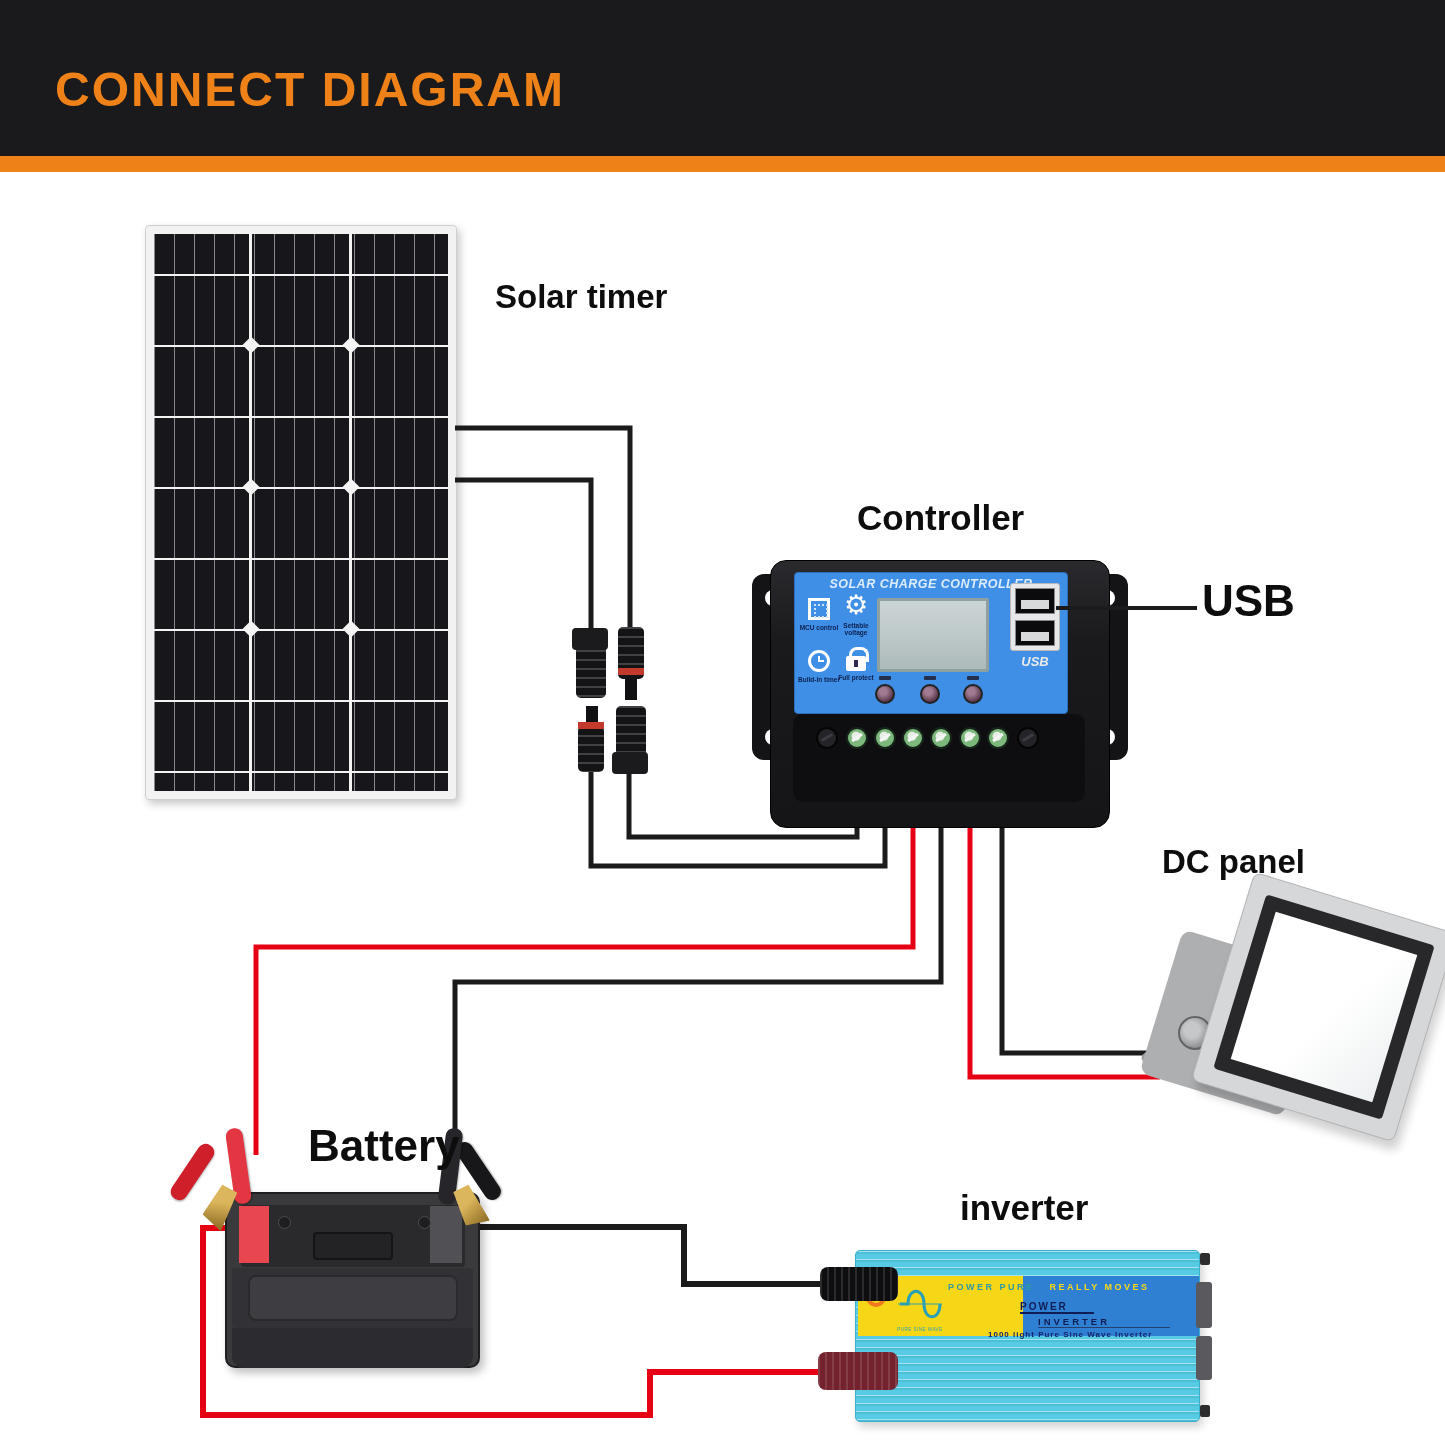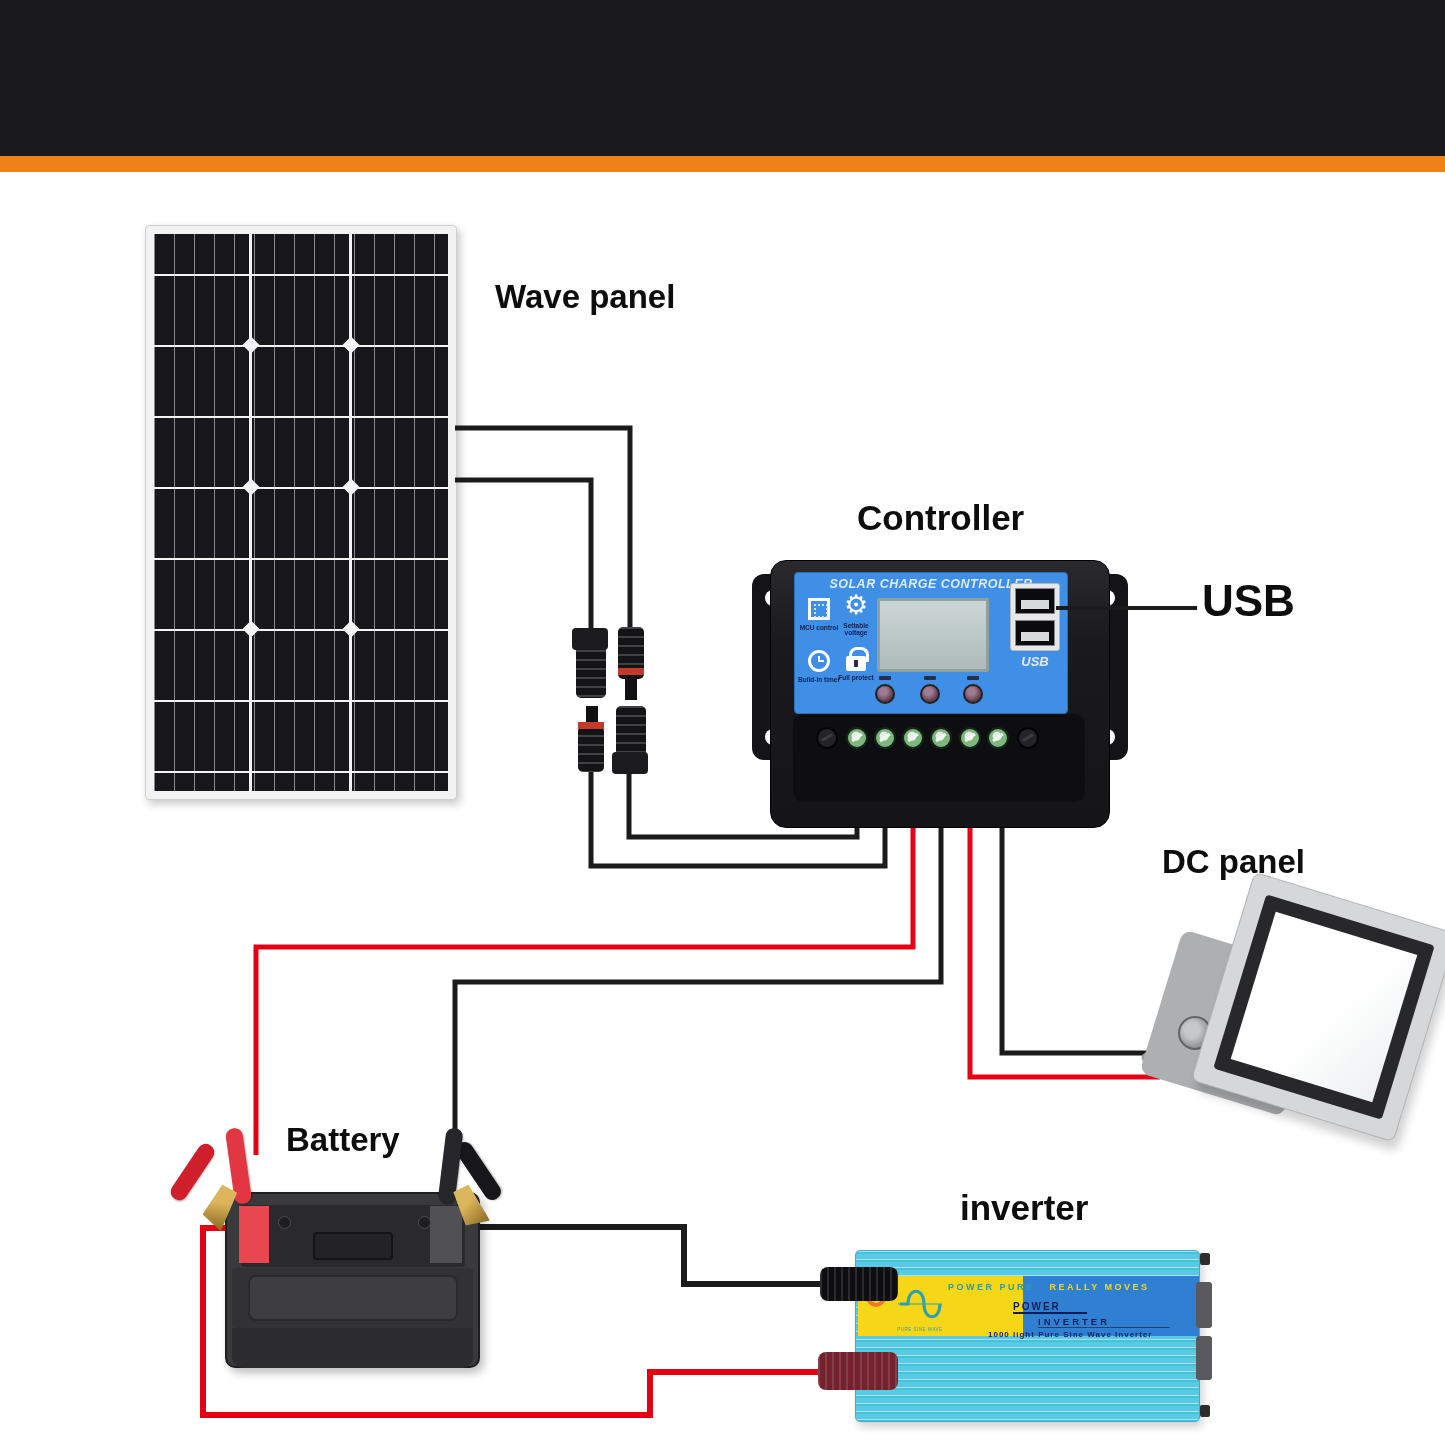--- a/index.html
+++ b/index.html
@@ -11,21 +11,21 @@
   .header-bar { position:absolute; left:0; top:0; width:1445px; height:156px; background:#1a1a1c; }
   .header-accent { position:absolute; left:0; top:156px; width:1445px; height:16px; background:#ee8118; }
   .header-title { position:absolute; left:55px; top:62px; font-size:48px; font-weight:bold; color:#ee8118; letter-spacing:2px; }
 
   
   .lbl { position:absolute; font-weight:bold; color:#0d0d0d; white-space:nowrap; z-index:40; }
   .lbl-solar    { left:495px;  top:278px;  font-size:33px; }
   .lbl-ctrl     { left:857px;  top:498px;  font-size:35px; }
   .lbl-usb      { left:1202px; top:576px;  font-size:44px; }
   .lbl-dclight  { left:1162px; top:843px;  font-size:33px; }
-  .lbl-battery  { left:286px;  top:1121px; font-size:33px; }
+  .lbl-battery  { left:308px;  top:1121px; font-size:44px; }
   .lbl-inverter { left:960px;  top:1188px; font-size:35px; }
 
   
   .wire-layer   { position:absolute; left:0; top:0; z-index:5; }
   .callout-layer{ position:absolute; left:0; top:0; z-index:30; pointer-events:none; }
 
   
   .panel { position:absolute; left:145px; top:225px; width:312px; height:575px;
            background:#f2f2f2; border:1px solid #cfcfcf; border-radius:4px;
            box-shadow:3px 4px 8px rgba(0,0,0,.22); z-index:4; }
@@ -147,41 +147,42 @@
               box-shadow:3px 5px 8px rgba(0,0,0,.18); }
   .inv-label-yellow { position:absolute; left:48px; top:31px; width:165px; height:60px; background:#f6d717; }
   .inv-label-blue   { position:absolute; left:213px; top:31px; width:176px; height:60px; background:#2f80d2; }
   .inv-circle { position:absolute; left:56px; top:42px; width:20px; height:20px; border-radius:50%;
                 border:4px solid #f07820; background:#f6d717; }
   .inv-sine { position:absolute; left:86px; top:36px; }
   .inv-sine-caption { position:absolute; left:80px; top:82px; width:60px; text-align:center;
                       font-size:4.5px; color:#2ba0b4; letter-spacing:.5px; }
   .inv-slogan { position:absolute; left:138px; top:37px; font-size:9px; font-weight:bold; letter-spacing:2.5px; white-space:nowrap; }
   .inv-slogan .s-left { color:#2d9aa2; } .inv-slogan .s-right { color:#f6d717; }
-  .inv-power { position:absolute; left:203px; top:56px; font-size:10px; font-weight:bold; color:#101c55;
+  .inv-power { position:absolute; left:210px; top:56px; font-size:10px; font-weight:bold; color:#101c55;
                letter-spacing:2px; border-bottom:2px solid #101c55; padding-right:26px; }
   .inv-name { position:absolute; left:228px; top:71px; font-size:9.5px; font-weight:bold; color:#101c55;
               letter-spacing:3px; border-bottom:1px solid #23406e; padding-right:60px; }
   .inv-spec { position:absolute; left:178px; top:85px; font-size:8px; font-weight:bold; color:#15256a; letter-spacing:1px; }
   .inv-post { position:absolute; border-radius:8px;
               background-image:repeating-linear-gradient(90deg, rgba(255,255,255,.12) 0 2px, transparent 2px 7px); }
   .post-black { left:10px; top:22px; width:78px; height:34px; background-color:#0e0e10; }
   .post-red   { left:8px;  top:107px; width:80px; height:38px; background-color:#74222e; }
   .inv-socket { position:absolute; left:386px; width:16px; background:#5a5a5e; border-radius:3px; }
   .sock-1 { top:37px; height:46px; } .sock-2 { top:91px; height:44px; }
   .inv-nub { position:absolute; left:390px; width:10px; height:12px; background:#2d2d30; border-radius:2px; }
   .nub-1 { top:8px; } .nub-2 { top:160px; }
 </style>
 </head>
 <body>
 
 <div class="stage">
 
   <div class="header-bar"></div>
   <div class="header-accent"></div>
+  <div class="header-title">CONNECT DIAGRAM</div>
 
   <div class="panel">
     <div class="panel-cells"></div>
     <div class="busbar busbar-1"></div>
     <div class="busbar busbar-2"></div>
     <div class="diamond" style="left:99px;top:113px;"></div>
     <div class="diamond" style="left:199px;top:113px;"></div>
     <div class="diamond" style="left:99px;top:255px;"></div>
     <div class="diamond" style="left:199px;top:255px;"></div>
     <div class="diamond" style="left:99px;top:397px;"></div>
@@ -325,20 +326,20 @@
     <div class="inv-socket sock-1"></div>
     <div class="inv-socket sock-2"></div>
     <div class="inv-nub nub-1"></div>
     <div class="inv-nub nub-2"></div>
   </div>
 
   <svg class="callout-layer" width="1445" height="1445">
       <polyline points="1056,608 1197,608" fill="none" stroke="#1b1b1b" stroke-width="4"></polyline>
     </svg>
 
-  <div class="lbl lbl-solar">Wave panel</div>
+  <div class="lbl lbl-solar">Solar timer</div>
   <div class="lbl lbl-ctrl">Controller</div>
   <div class="lbl lbl-usb">USB</div>
   <div class="lbl lbl-dclight">DC panel</div>
   <div class="lbl lbl-battery">Battery</div>
   <div class="lbl lbl-inverter">inverter</div>
 
 </div>
 
 </body></html>

